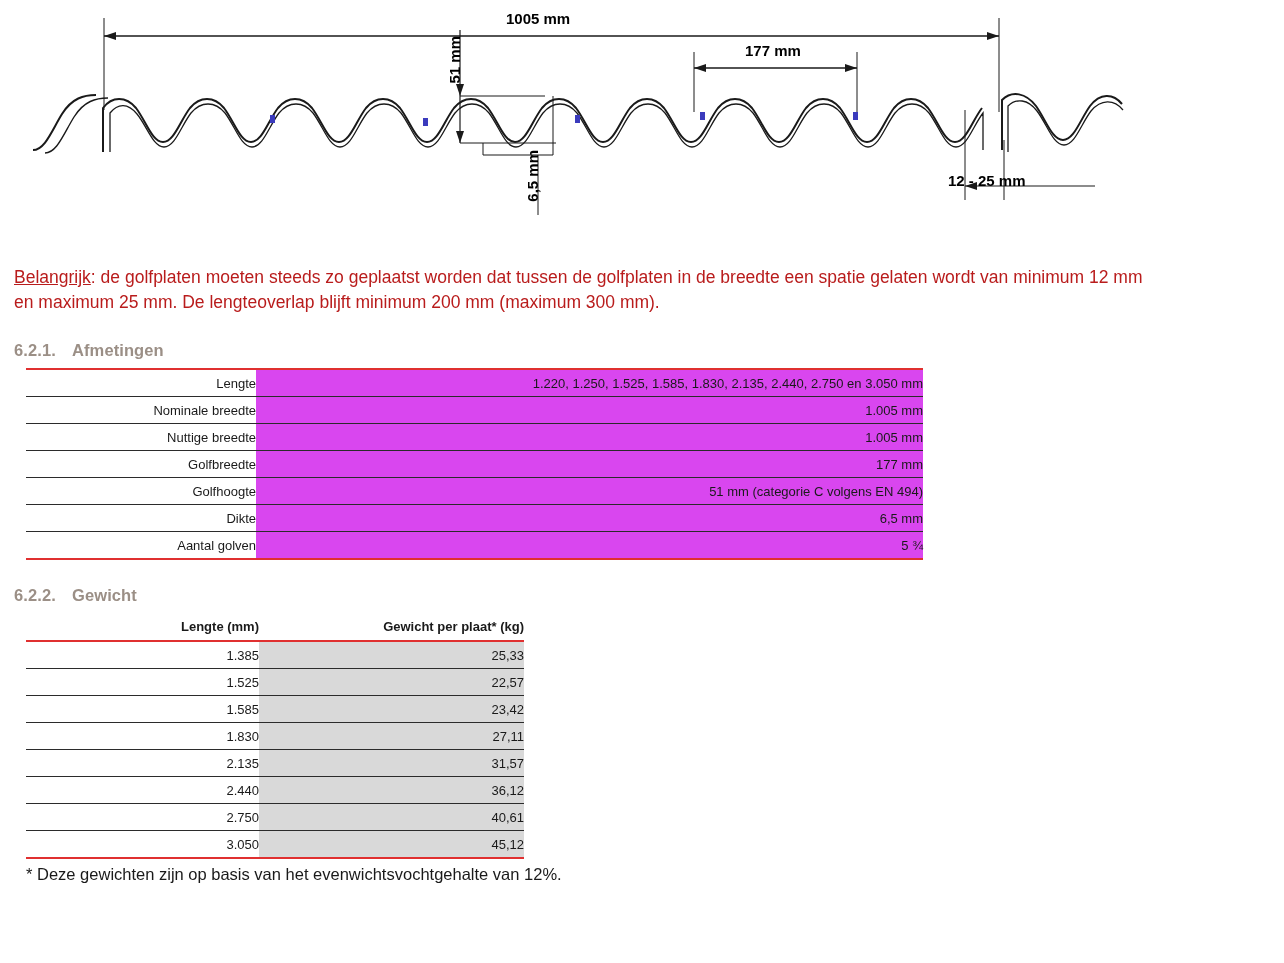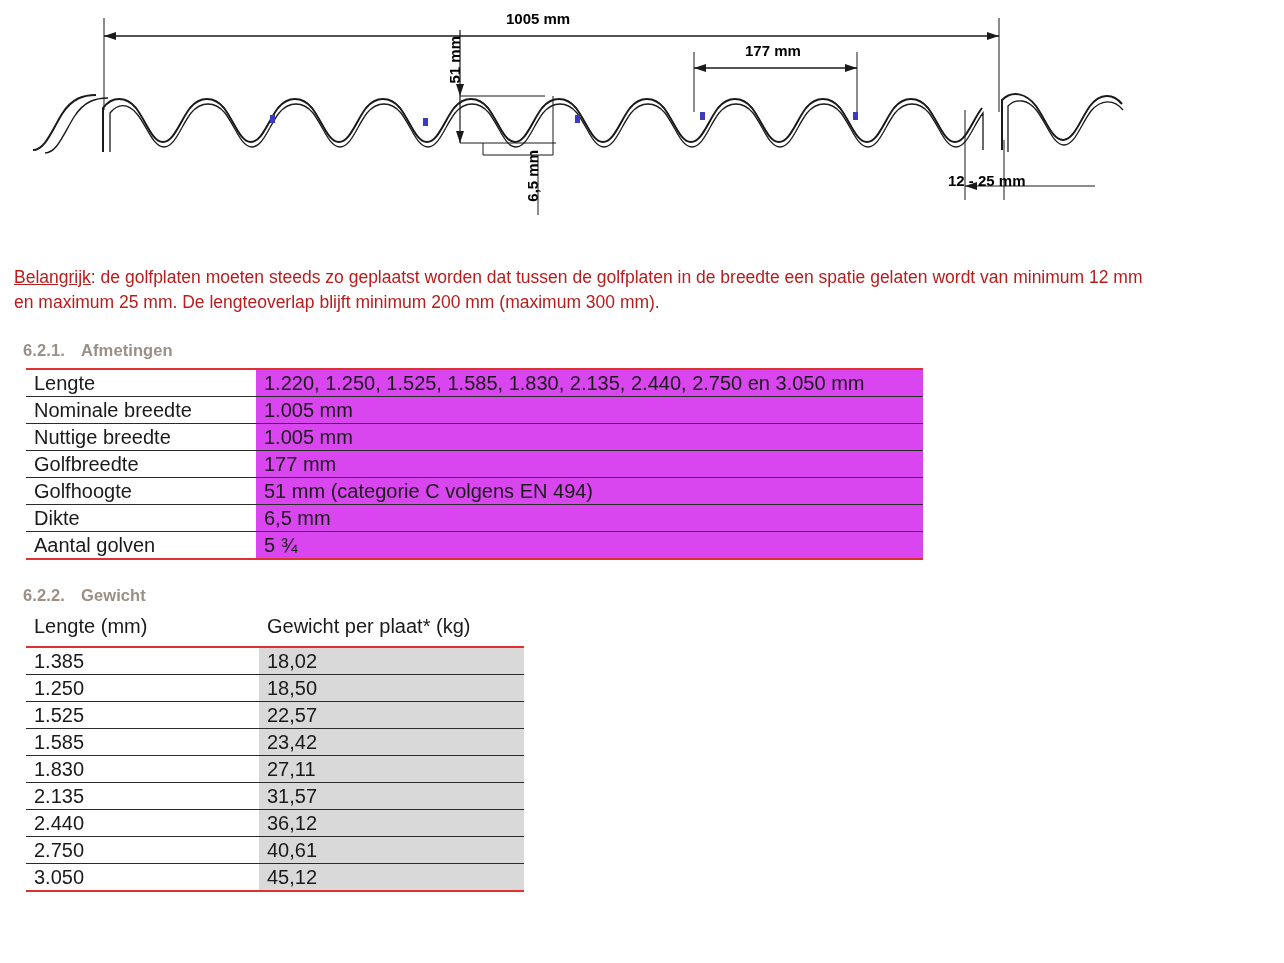--- a/index.html
+++ b/index.html
@@ -56,32 +56,31 @@
   h3.section {
     font-size: 16.5px;
     font-weight: bold;
     color: #9b8f86;
     margin: 26px 0 8px 0;
     letter-spacing: 0.1px;
   }
   h3.section .num {
     display: inline-block;
     min-width: 58px;
-    margin-left: 9px;
   }
 
   
   table.spec {
     border-collapse: collapse;
     table-layout: fixed;
   }
   table.spec td, table.spec th {
-    font-size: 20px;
+    font-size: 13px;
     font-weight: normal;
-    text-align: left;
+    text-align: right;
     padding: 2px 0 2px 8px;
     border-top: 1px solid #2b2b2b;
     border-bottom: 1px solid #2b2b2b;
     background: #d9d9d9;
     line-height: 21px;
     height: 22px;
     vertical-align: middle;
   }
   table.spec tr:first-child td,
   table.spec tr:first-child th {
@@ -105,24 +104,24 @@
     background: #d946ef;
   }
 
   
   #table-gewicht {
     width: 498px;
     margin-left: 12px;
   }
   #table-gewicht th {
     background: #ffffff;
-    font-weight: normal;
+    font-weight: bold;
     border-top: none;
     border-bottom: 2px solid #e03030;
-    padding-bottom: 9px;
+    padding-bottom: 3px;
   }
   #table-gewicht th.c1, #table-gewicht td.c1 { width: 225px; }
   #table-gewicht td.c1 { background: #ffffff; }
   #table-gewicht td.c2 { background: #d9d9d9; }
   #table-gewicht tr:first-child td,
   #table-gewicht tr:first-child th { border-top: none; }
   #table-gewicht tr:nth-child(2) td { border-top: none; }
   #table-gewicht tr:last-child td { border-bottom: 2px solid #e03030; }
 
   .footnote {
@@ -301,25 +300,21 @@
   <table class="spec" id="table-gewicht">
     <thead>
       <tr>
         <th class="c1">Lengte (mm)</th>
         <th class="c2">Gewicht per plaat* (kg)</th>
       </tr>
     </thead>
     <tbody>
       <tr>
         <td class="c1">1.385</td>
-        <td class="c2">18,02</td>
-      </tr>
-      <tr>
-        <td class="c1">1.250</td>
-        <td class="c2">18,50</td>
+        <td class="c2">25,33</td>
       </tr>
       <tr>
         <td class="c1">1.525</td>
         <td class="c2">22,57</td>
       </tr>
       <tr>
         <td class="c1">1.585</td>
         <td class="c2">23,42</td>
       </tr>
       <tr>
@@ -338,13 +333,14 @@
         <td class="c1">2.750</td>
         <td class="c2">40,61</td>
       </tr>
       <tr>
         <td class="c1">3.050</td>
         <td class="c2">45,12</td>
       </tr>
     </tbody>
   </table>
 
+  <p class="footnote">* Deze gewichten zijn op basis van het evenwichtsvochtgehalte van 12%.</p>
 </div>
 
 </body></html>

